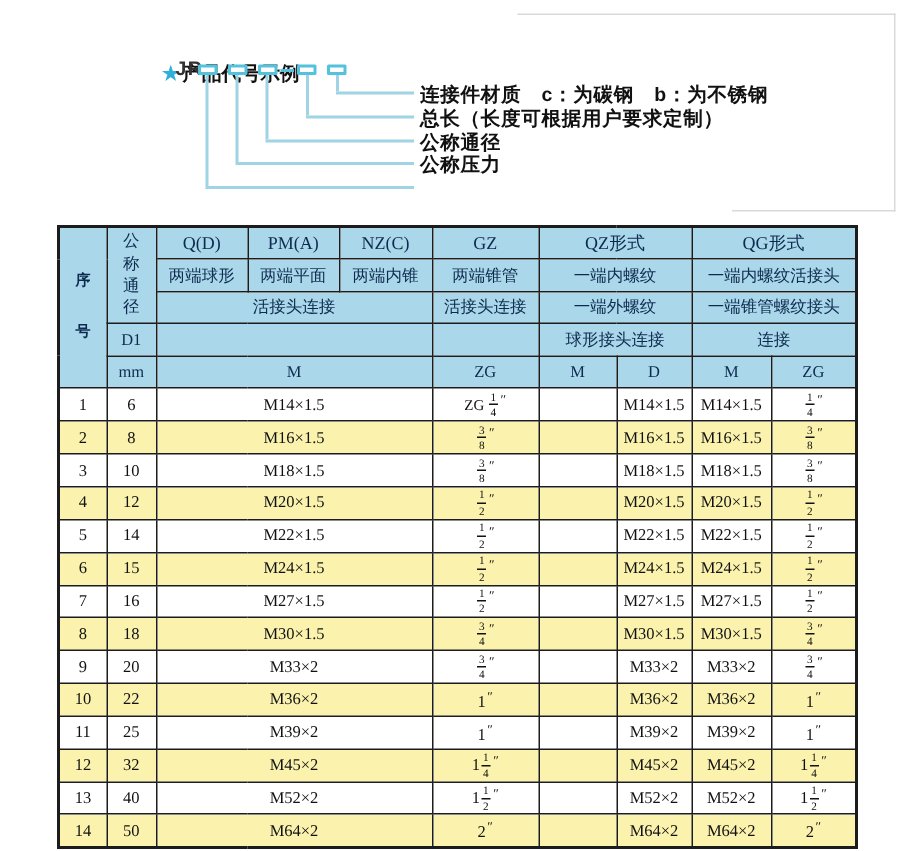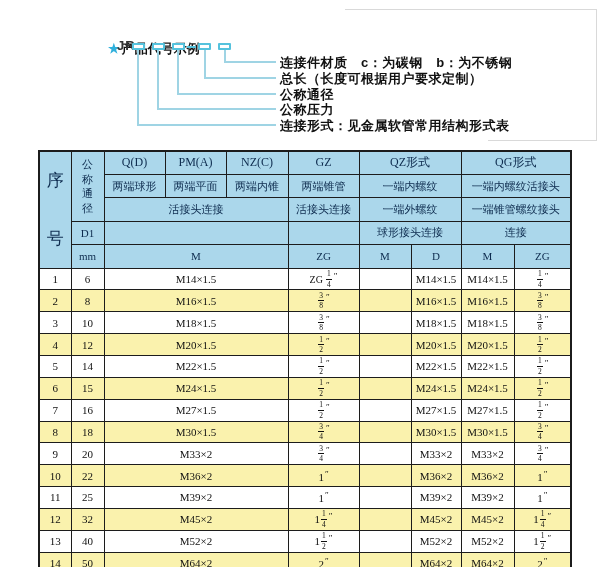--- a/index.html
+++ b/index.html
@@ -37,21 +37,21 @@
   table,th,td{border:1px solid #1c1c1c;}
   table{border-width:2px;}
   th,td{text-align:center;vertical-align:middle;padding:0;overflow:hidden;font-weight:normal;}
   thead th{background:#abd7eb;color:#0d2b4e;font-size:11px;}
   thead tr{height:21.6px;}
   tbody tr{height:21.85px;background:#fff;}
   tbody tr:nth-child(even){background:#faf2ad;}
   tbody td{font-size:11px;color:#111;}
   .code-cell{font-size:12px;}
   .v-text{width:1.15em;word-break:break-all;margin:0 auto;text-align:center;font-size:11px;line-height:1.35;}
-  .v-text.seq{line-height:3.4;font-size:17px;}
+  .v-text.seq{line-height:3.4;font-size:10px;font-weight:bold;}
   .frac{display:inline-block;vertical-align:-4px;line-height:1;font-size:7.5px;text-align:center;margin:0 1px;}
   .frac .num{display:block;border-bottom:1px solid #111;padding:0 1px 1px;}
   .frac .den{display:block;padding-top:1px;}
   .inch{font-size:9px;vertical-align:4px;margin-left:1px;}
   .zg-prefix{font-size:10px;margin-right:2px;}
 </style>
 </head>
 <body>
 
 <div class="canvas">
@@ -79,21 +79,20 @@
   <div class="cline h h3"></div>
   <div class="cline v v4"></div>
   <div class="cline h h4"></div>
   <div class="cline v v5"></div>
   <div class="cline h h5"></div>
 
   <div class="dlabel dl2">总长（长度可根据用户要求定制）</div>
   <div class="dlabel dl1">连接件材质　c：为碳钢　b：为不锈钢</div>
   <div class="dlabel dl3">公称通径</div>
   <div class="dlabel dl4">公称压力</div>
-  <div class="dlabel dl5">连接形式：见金属软管常用结构形式表</div>
 
 
   <table>
     <colgroup>
       <col style="width:32px">
         <col style="width:33px">
       <col style="width:61px">
         <col style="width:61px">
         <col style="width:62px">
       <col style="width:71px">

